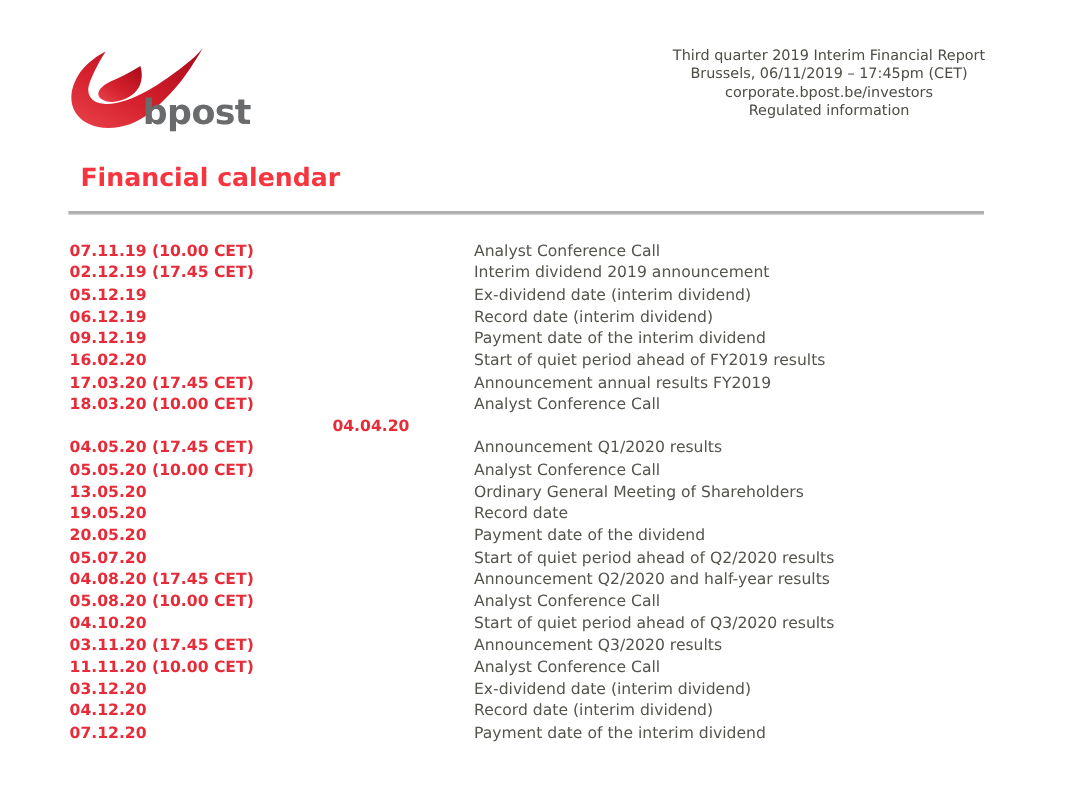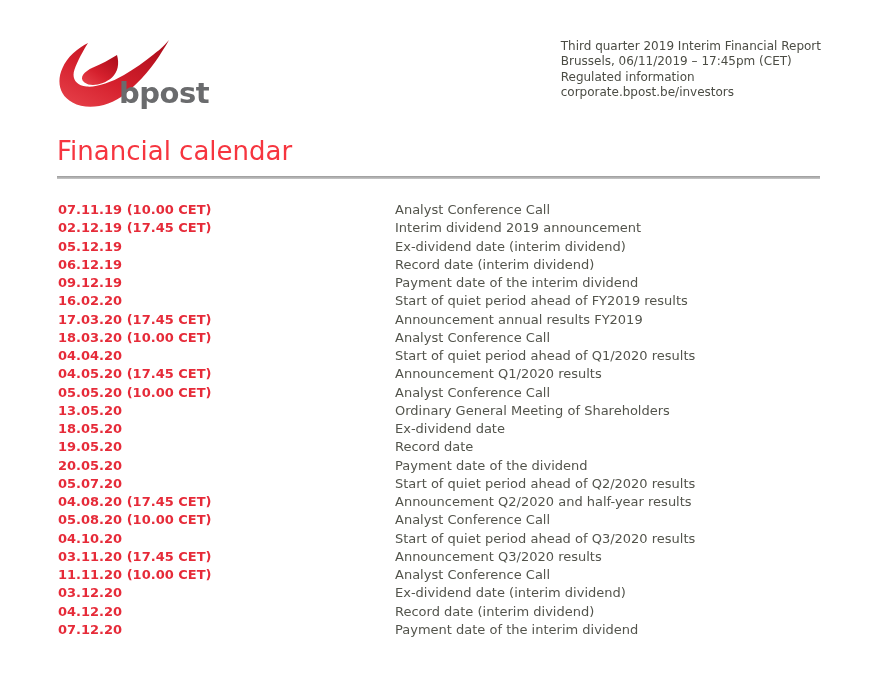--- a/index.html
+++ b/index.html
@@ -19,28 +19,28 @@
   .logo svg{position:absolute;left:0;top:2px;display:block;}
   .logo-text{
     position:absolute;left:61px;top:43px;
     font-size:29px;font-weight:700;line-height:1;
     letter-spacing:-0.5px;color:var(--logo-text-gray);
   }
 
   
   .doc-info{
     position:absolute;top:39px;right:67px;
-    text-align:left;font-size:12px;line-height:15.4px;
+    text-align:center;font-size:12px;line-height:15.4px;
     color:var(--header-gray);
   }
 
   
   .page-title{
-    position:absolute;left:57px;top:136px;
-    font-size:26px;font-weight:400;color:var(--title-red);
+    position:absolute;left:67px;top:136px;
+    font-size:21px;font-weight:700;color:var(--title-red);
   }
 
   
   .rule{
     position:absolute;left:57px;top:176px;width:763px;height:3px;
     background:linear-gradient(to bottom,#9b9b9b,#c8c8c8);
   }
 
   
   .calendar{position:absolute;left:58px;top:201px;width:775px;}
@@ -76,22 +76,22 @@
       C 26 33.5 20.5 40 26.5 44.5
       C 33 49.5 46 46.5 54 39.5
       C 60 34 61.5 25.5 59 17 Z"></path>
   </svg>
   <span class="logo-text">bpost</span>
 </div>
 
 <div class="doc-info">
   <div>Third quarter 2019 Interim Financial Report</div>
   <div>Brussels, 06/11/2019 – 17:45pm (CET)</div>
+  <div>corporate.bpost.be/investors</div>
   <div>Regulated information</div>
-  <div>corporate.bpost.be/investors</div>
 </div>
 
 <h1 class="page-title">Financial calendar</h1>
 
 <div class="rule"></div>
 
 <main class="calendar" id="calendar">
   <div class="cal-row">
     <span class="cal-date">07.11.19 (10.00 CET)</span>
     <span class="cal-event">Analyst Conference Call</span>
@@ -127,42 +127,37 @@
     <span class="cal-event">Announcement annual results FY2019</span>
   </div>
 
   <div class="cal-row">
     <span class="cal-date">18.03.20 (10.00 CET)</span>
     <span class="cal-event">Analyst Conference Call</span>
   </div>
 
   <div class="cal-row">
     <span class="cal-date">04.04.20</span>
-    <span class="cal-event">Start of quiet period ahead of Q1/2020 results</span>
   </div>
 
   <div class="cal-row">
     <span class="cal-date">04.05.20 (17.45 CET)</span>
     <span class="cal-event">Announcement Q1/2020 results</span>
   </div>
 
   <div class="cal-row">
     <span class="cal-date">05.05.20 (10.00 CET)</span>
     <span class="cal-event">Analyst Conference Call</span>
   </div>
 
   <div class="cal-row">
     <span class="cal-date">13.05.20</span>
     <span class="cal-event">Ordinary General Meeting of Shareholders</span>
   </div>
 
-  <div class="cal-row">
-    <span class="cal-date">18.05.20</span>
-    <span class="cal-event">Ex-dividend date</span>
-  </div>
 
   <div class="cal-row">
     <span class="cal-date">19.05.20</span>
     <span class="cal-event">Record date</span>
   </div>
 
   <div class="cal-row">
     <span class="cal-date">20.05.20</span>
     <span class="cal-event">Payment date of the dividend</span>
   </div>

